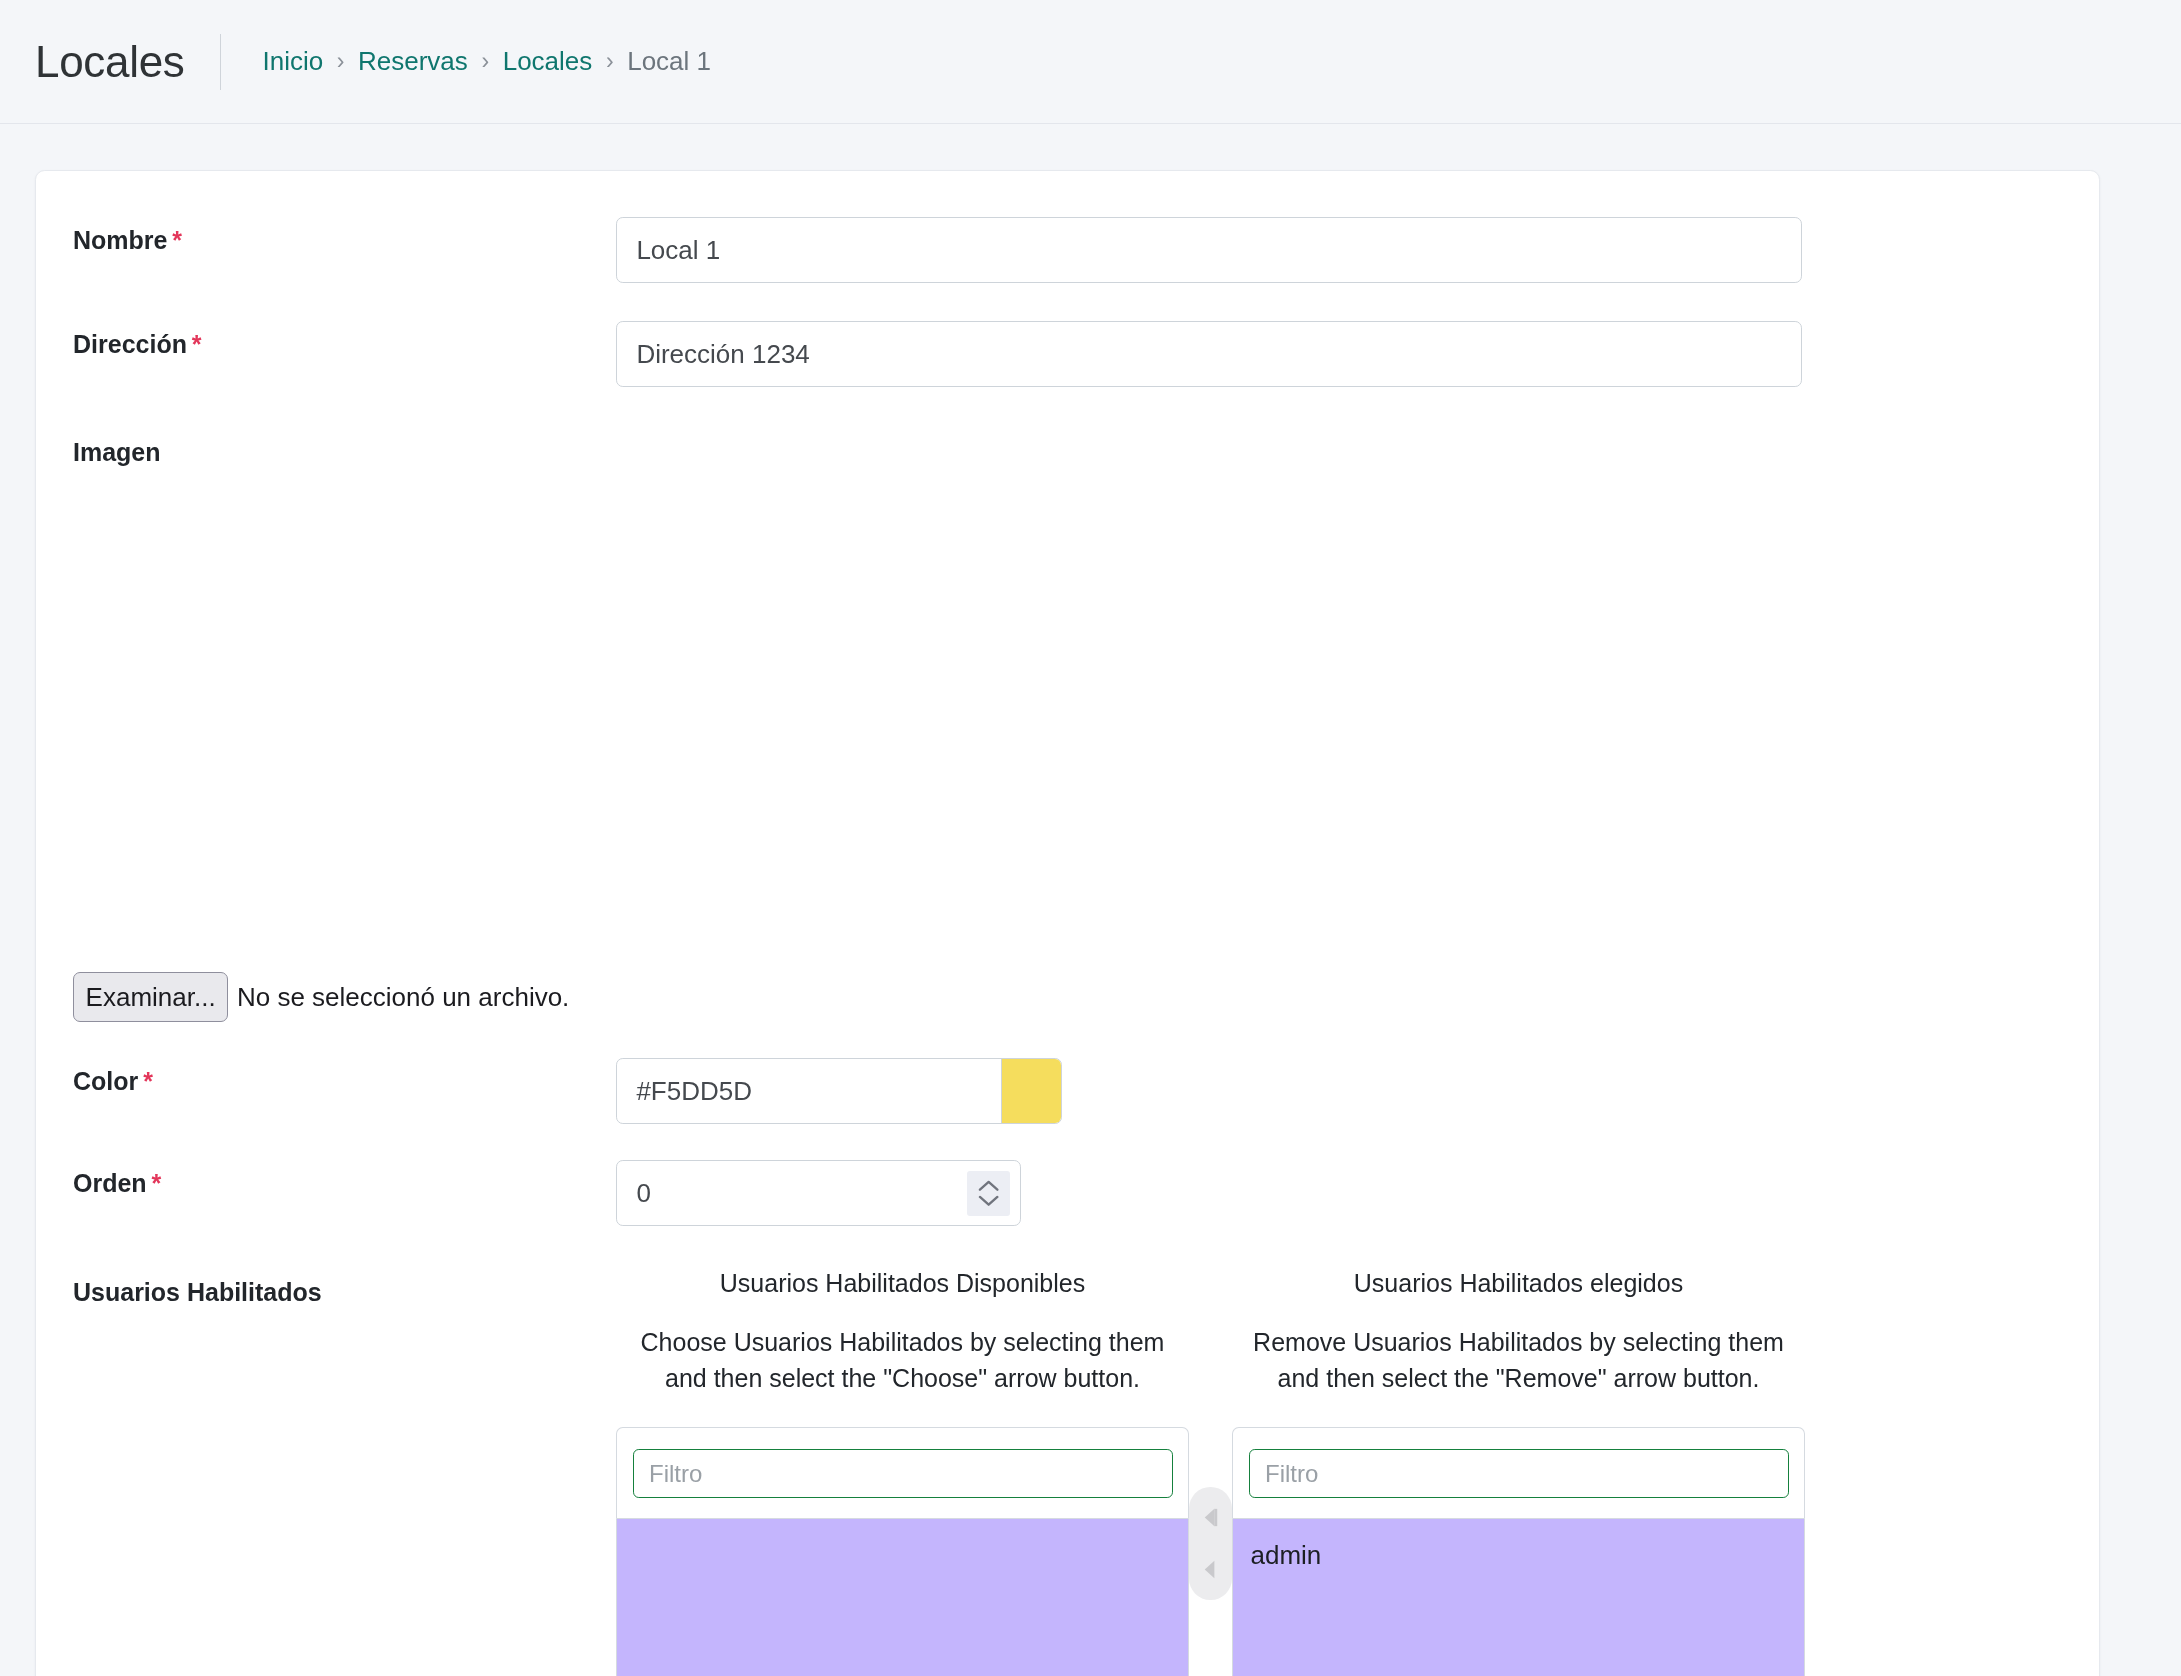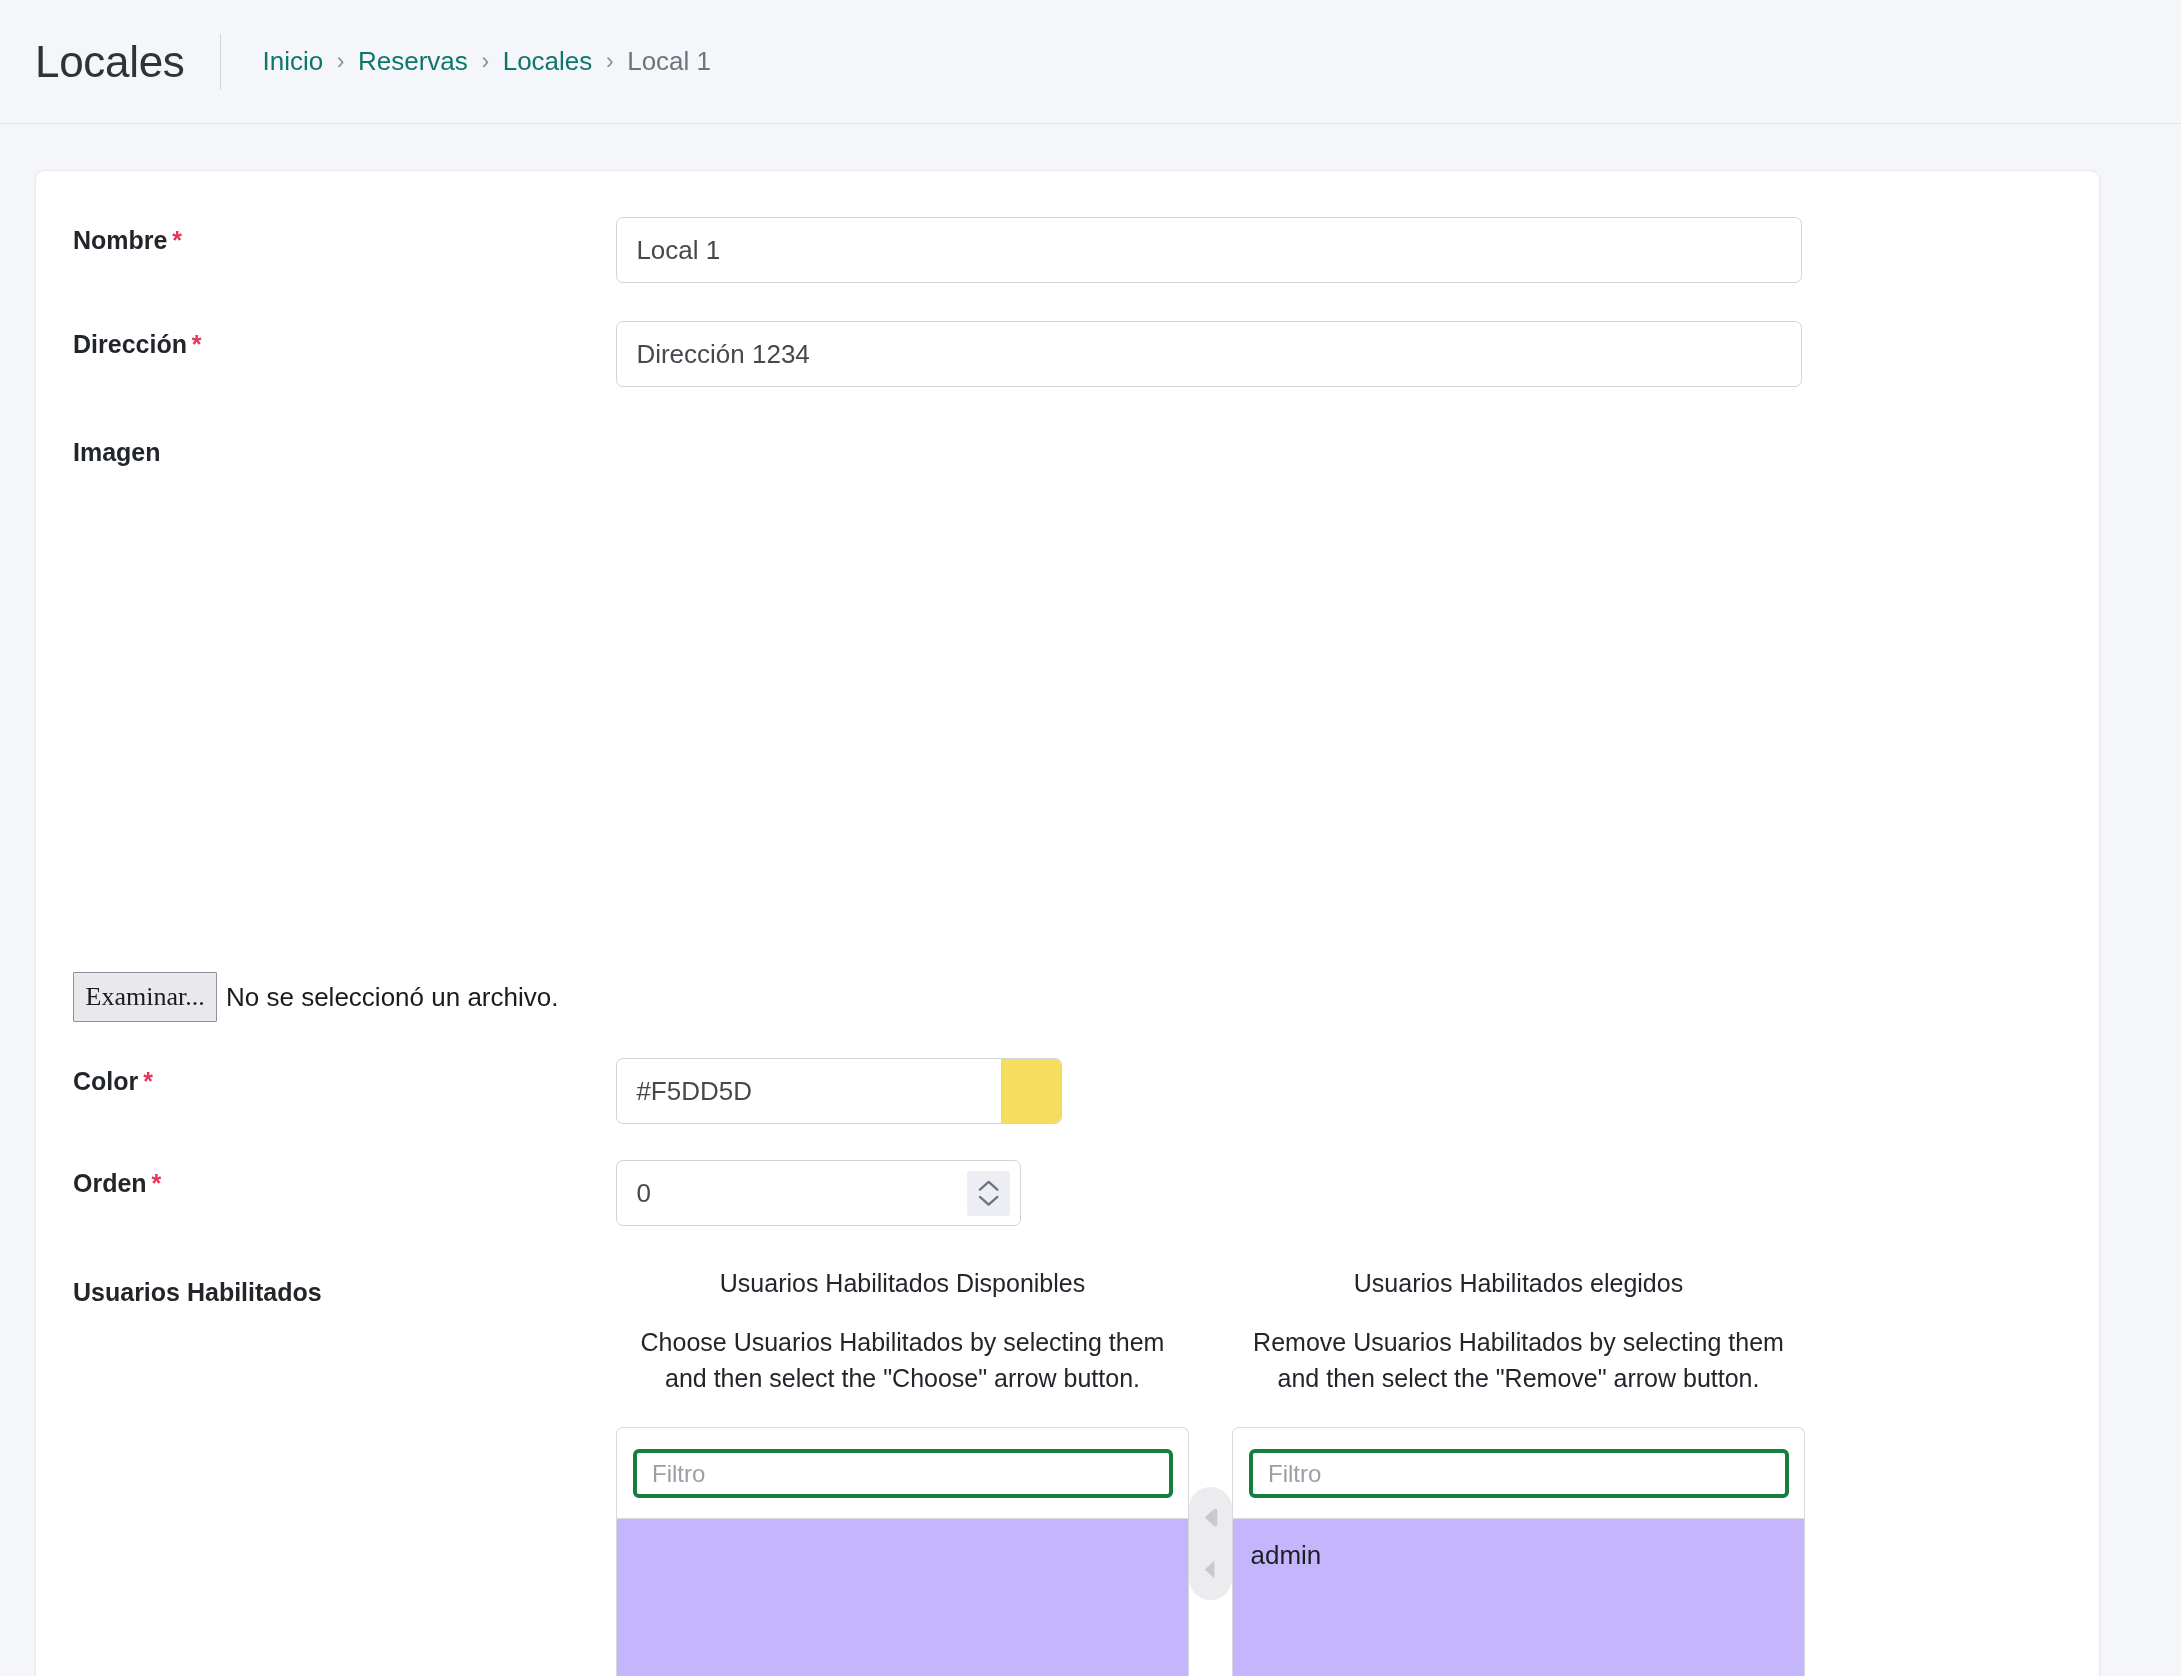--- a/index.html
+++ b/index.html
@@ -97,22 +97,22 @@
     outline: none;
   }
   .text-input::placeholder { color: #9aa0a6; }
 
   
   .file-line { display: flex; align-items: center; }
   .browse-btn {
     height: 50px;
     background: #e9e9ed;
     border: 1px solid #8f8f9d;
-    border-radius: 1px;
-    font-family: Liberation Serif, serif;
+    border-radius: 7px;
+    font-family: Liberation Sans, sans-serif;
     font-size: 26px;
     color: #1b1b1f;
     padding: 0 11.6px;
     line-height: 1;
     cursor: pointer;
   }
   .file-status {
     font-size: 26px;
     color: #1b1b1f;
     margin-left: 8.7px;
@@ -207,21 +207,21 @@
   .filter-box {
     border: 1px solid #d5dae0;
     border-bottom: none;
     border-radius: 6.8px 6.8px 0 0;
     background: #fff;
     padding: 21.3px 15.5px 19.4px 15.5px;
   }
   .filter-input {
     width: 100%;
     height: 49px;
-    border: 4px solid #15803d;
+    border: 1px solid #15803d;
     border-radius: 5.8px;
     background: #fff;
     font-family: "Liberation Sans", sans-serif;
     font-size: 24px;
     color: #45494e;
     padding: 0 15.5px;
     outline: none;
   }
   .filter-input::placeholder { color: #9aa0a6; }
   .list-area {

